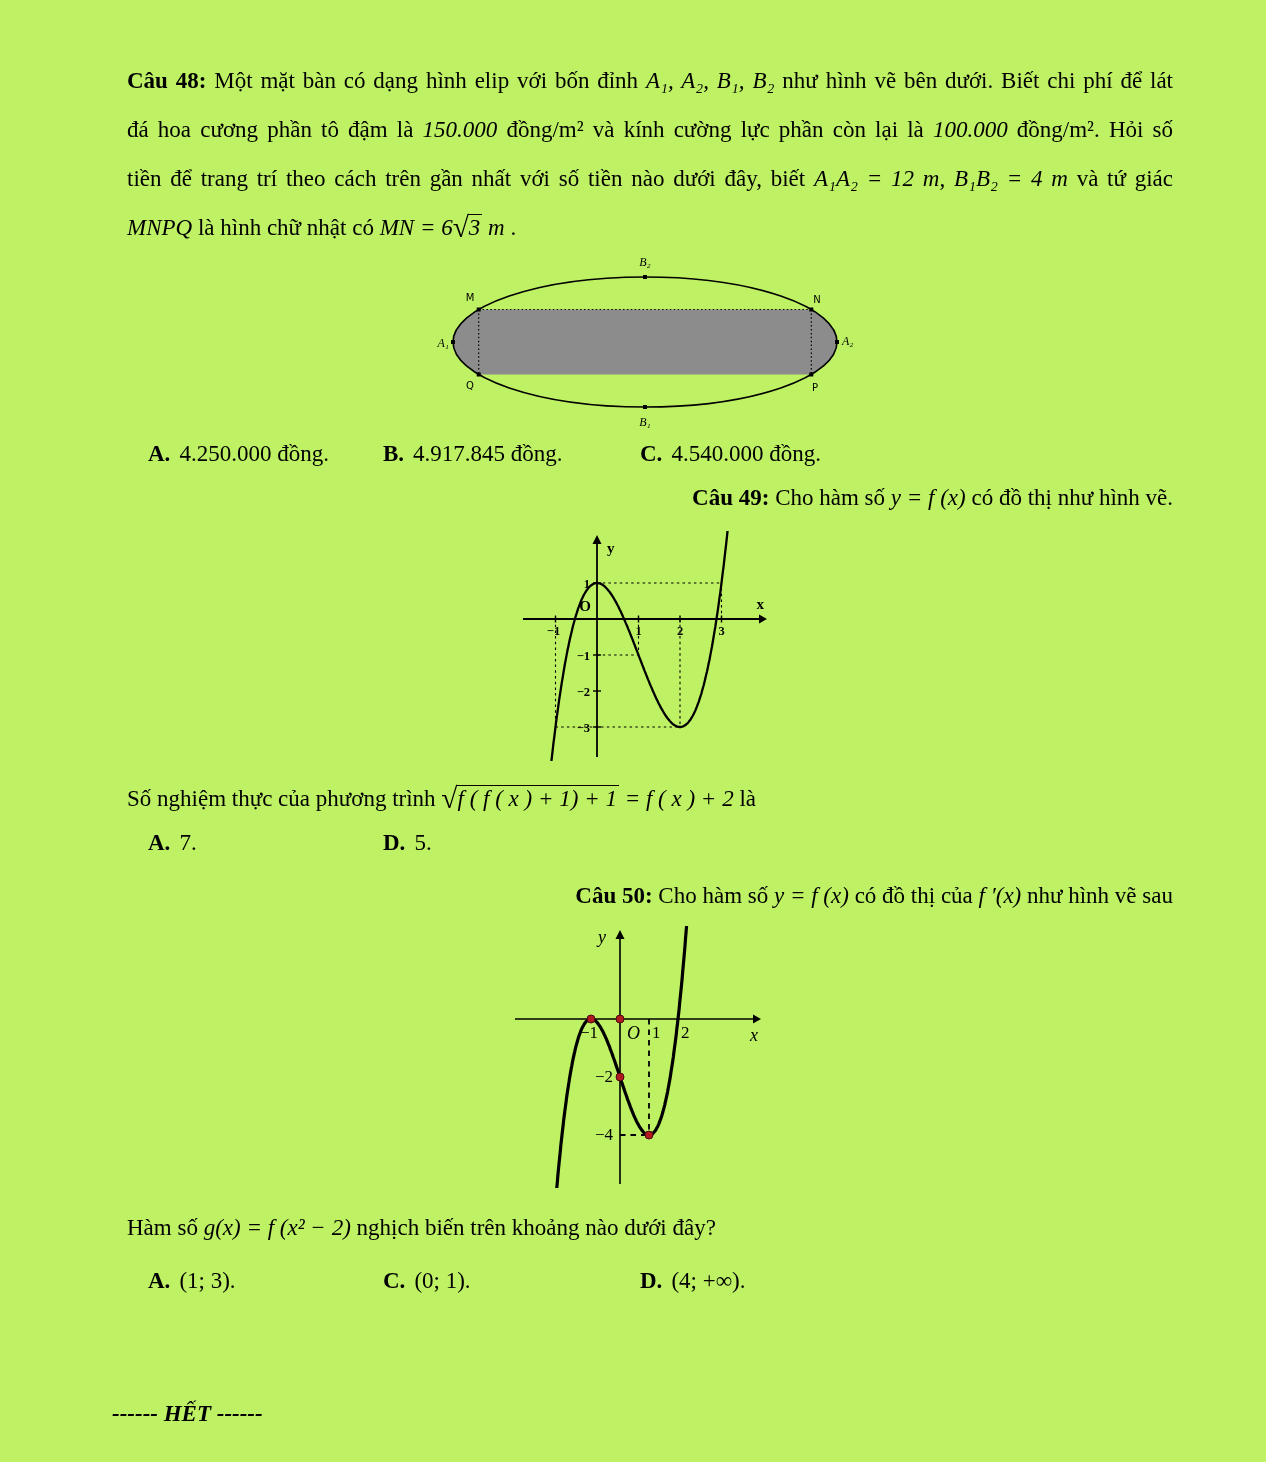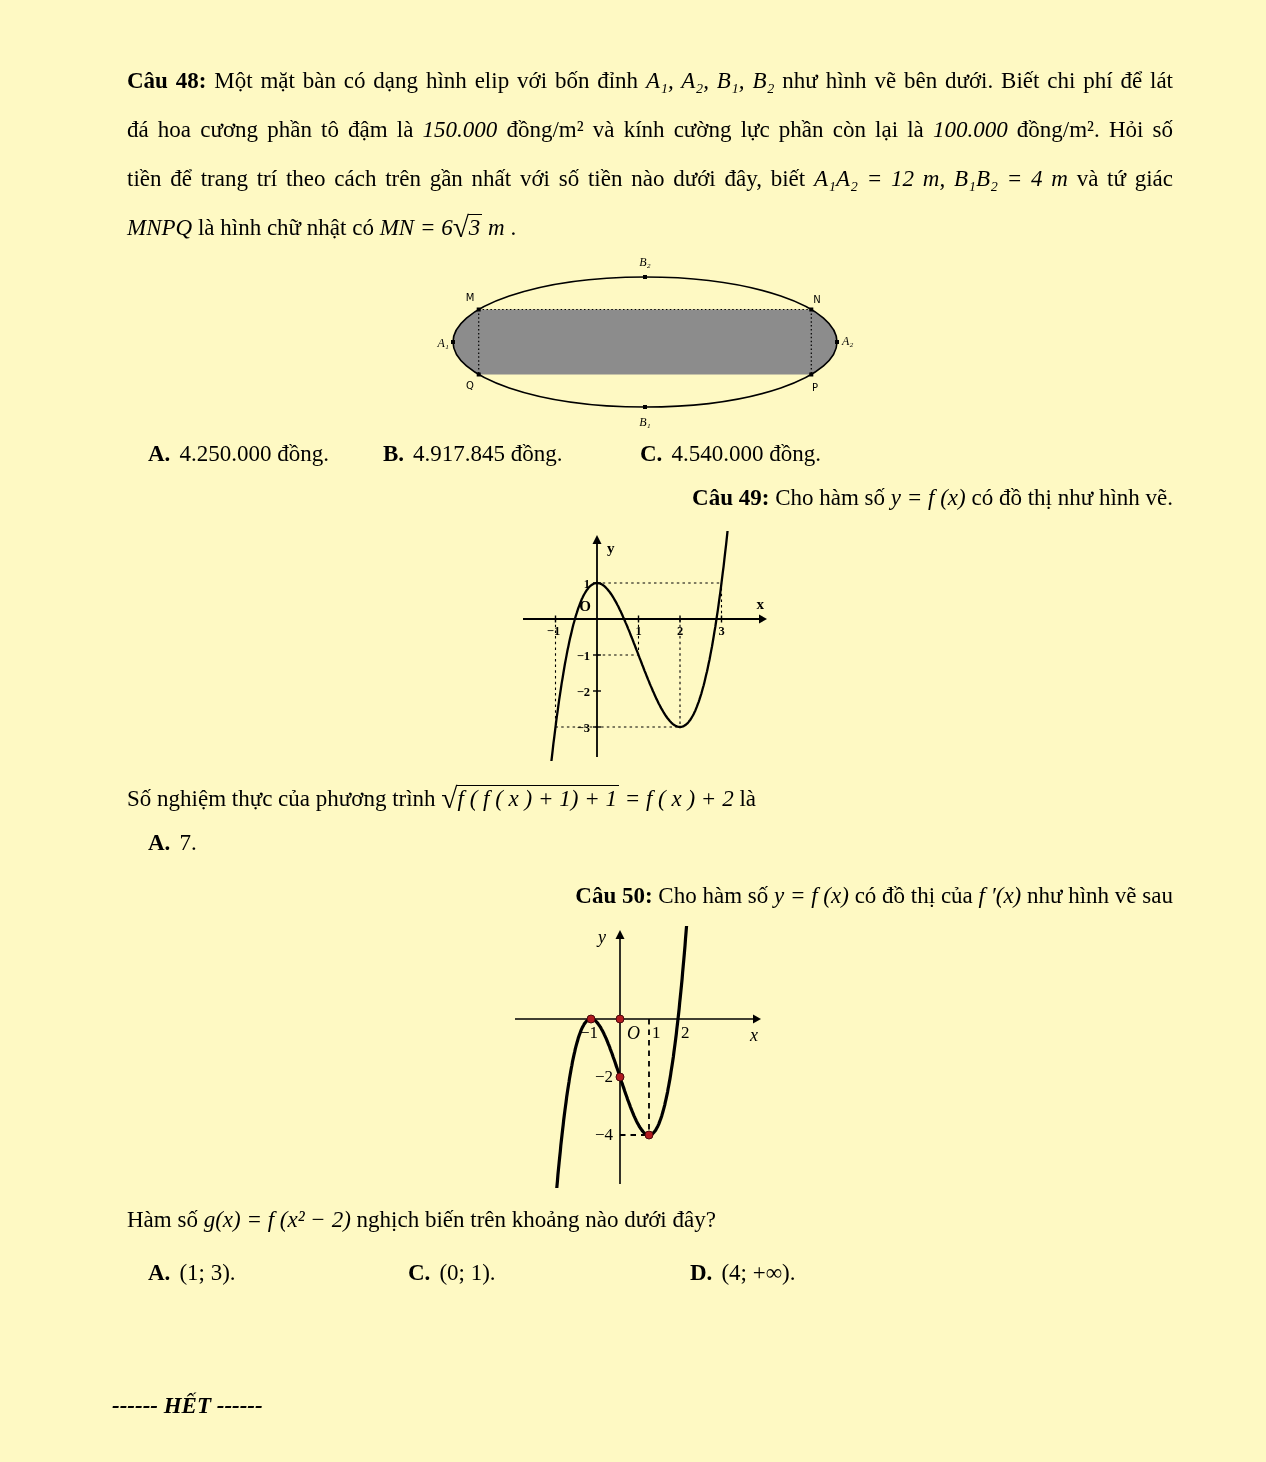--- a/index.html
+++ b/index.html
@@ -1,18 +1,18 @@
 <!DOCTYPE html>
 <html><head>
 <meta charset="utf-8">
 <style>
   * { margin:0; padding:0; box-sizing:border-box; }
   html,body { background:#ffffff; }
   .page {
-    width:1266px; height:1462px; background:#fef9c3; color:#000;
+    width:1266px; height:1462px; background:#bef264; color:#000;
     font-family:"Liberation Serif","DejaVu Serif",serif;
     font-size:23px; position:relative; overflow:hidden;
     padding:56px 93px 0 127px;
   }
   .b  { font-weight:bold; }
   .i  { font-style:italic; }
   .nw { white-space:nowrap; }
   .sq { font-style:normal; font-size:1.28em; letter-spacing:-1px; vertical-align:-0.06em; }
   .rad { border-top:1.7px solid #000; padding:0 2px 0 1px; }
   .jline { text-align:justify; text-align-last:justify; line-height:49px; }
@@ -26,22 +26,22 @@
   .answer .k { font-weight:bold; margin-right:9px; }
   .fig { line-height:0; }
   .fig48 { margin-left:298px; }
   .g49 { margin-left:393px; margin-top:18px; }
   .g50 { margin-left:385px; margin-top:15px; }
   .ans48 { margin-top:7px; }
   .h49 { margin-top:14px; }
   .q49q { margin-top:14px; }
   .ans49 { margin-top:6px; }
   .h50 { margin-top:23px; }
-  .q50q { margin-top:16px; line-height:32px; }
-  .ans50 { margin-top:22px;gap:25px; }
+  .q50q { margin-top:24px; line-height:32px; }
+  .ans50 { margin-top:22px; }
   .footer { margin-top:103px; transform:translateX(-15px);
             font-weight:bold; font-style:italic; line-height:30px; }
   .lbl-i { font:italic 12px "Liberation Serif","DejaVu Serif",serif; }
   .lbl-s { font:10px "DejaVu Sans","Liberation Sans",sans-serif; }
   .dot-line { stroke:#000; stroke-width:1.2; stroke-dasharray:1.5 2.4; fill:none; }
 </style>
 </head>
 <body>
 
 <div class="page">
@@ -130,20 +130,21 @@
           <text x="87" y="22" text-anchor="start" style="font:bold 15px &quot;Liberation Serif&quot;,&quot;DejaVu Serif&quot;,serif">y</text>
           <text x="244" y="78" text-anchor="end" style="font:bold 15px &quot;Liberation Serif&quot;,&quot;DejaVu Serif&quot;,serif">x</text>
           <polyline points="16.8,388.8 17.7,378.1 18.5,367.6 19.3,357.3 20.1,347.3 21.0,337.4 21.8,327.7 22.6,318.3 23.5,309.0 24.3,299.9 25.1,291.1 26.0,282.4 26.8,273.9 27.6,265.6 28.4,257.5 29.3,249.6 30.1,241.8 30.9,234.3 31.8,226.9 32.6,219.8 33.4,212.7 34.3,205.9 35.1,199.3 35.9,192.8 36.7,186.5 37.6,180.3 38.4,174.4 39.2,168.6 40.1,162.9 40.9,157.5 41.7,152.1 42.6,147.0 43.4,142.0 44.2,137.2 45.0,132.5 45.9,127.9 46.7,123.6 47.5,119.3 48.4,115.2 49.2,111.3 50.0,107.5 50.9,103.9 51.7,100.4 52.5,97.0 53.3,93.8 54.2,90.7 55.0,87.7 55.8,84.9 56.7,82.2 57.5,79.6 58.3,77.2 59.2,74.8 60.0,72.6 60.8,70.6 61.6,68.6 62.5,66.8 63.3,65.1 64.1,63.5 65.0,62.0 65.8,60.6 66.6,59.3 67.5,58.2 68.3,57.1 69.1,56.1 69.9,55.3 70.8,54.6 71.6,53.9 72.4,53.4 73.3,52.9 74.1,52.5 74.9,52.3 75.8,52.1 76.6,52.0 77.4,52.0 78.2,52.1 79.1,52.3 79.9,52.5 80.7,52.8 81.6,53.3 82.4,53.7 83.2,54.3 84.1,54.9 84.9,55.7 85.7,56.4 86.5,57.3 87.4,58.2 88.2,59.2 89.0,60.2 89.9,61.3 90.7,62.5 91.5,63.7 92.4,65.0 93.2,66.3 94.0,67.7 94.8,69.1 95.7,70.6 96.5,72.1 97.3,73.7 98.2,75.3 99.0,77.0 99.8,78.7 100.7,80.4 101.5,82.2 102.3,84.0 103.1,85.9 104.0,87.7 104.8,89.7 105.6,91.6 106.5,93.6 107.3,95.5 108.1,97.6 109.0,99.6 109.8,101.7 110.6,103.7 111.4,105.8 112.3,107.9 113.1,110.0 113.9,112.2 114.8,114.3 115.6,116.5 116.4,118.6 117.3,120.8 118.1,122.9 118.9,125.1 119.7,127.2 120.6,129.4 121.4,131.5 122.2,133.7 123.1,135.8 123.9,138.0 124.7,140.1 125.6,142.2 126.4,144.3 127.2,146.3 128.0,148.4 128.9,150.4 129.7,152.5 130.5,154.4 131.4,156.4 132.2,158.3 133.0,160.3 133.9,162.1 134.7,164.0 135.5,165.8 136.3,167.6 137.2,169.3 138.0,171.0 138.8,172.7 139.7,174.3 140.5,175.9 141.3,177.4 142.2,178.9 143.0,180.3 143.8,181.7 144.6,183.0 145.5,184.3 146.3,185.5 147.1,186.7 148.0,187.8 148.8,188.8 149.6,189.8 150.5,190.7 151.3,191.6 152.1,192.3 152.9,193.1 153.8,193.7 154.6,194.3 155.4,194.7 156.3,195.2 157.1,195.5 157.9,195.7 158.8,195.9 159.6,196.0 160.4,196.0 161.2,195.9 162.1,195.7 162.9,195.5 163.7,195.1 164.6,194.6 165.4,194.1 166.2,193.4 167.1,192.7 167.9,191.9 168.7,190.9 169.5,189.8 170.4,188.7 171.2,187.4 172.0,186.0 172.9,184.5 173.7,182.9 174.5,181.2 175.4,179.4 176.2,177.4 177.0,175.4 177.8,173.2 178.7,170.8 179.5,168.4 180.3,165.8 181.2,163.1 182.0,160.3 182.8,157.3 183.7,154.2 184.5,151.0 185.3,147.6 186.1,144.1 187.0,140.5 187.8,136.7 188.6,132.8 189.5,128.7 190.3,124.4 191.1,120.1 192.0,115.5 192.8,110.8 193.6,106.0 194.4,101.0 195.3,95.9 196.1,90.5 196.9,85.1 197.8,79.4 198.6,73.6 199.4,67.7 200.3,61.5 201.1,55.2 201.9,48.7 202.7,42.1 203.6,35.3 204.4,28.2 205.2,21.1 206.1,13.7 206.9,6.2 207.7,-1.6 208.6,-9.5 209.4,-17.6" fill="none" stroke="#000" stroke-width="2.3" stroke-linejoin="round" stroke-linecap="round"></polyline>
         </svg>
     </div>
 
     <div class="qline q49q"><span>Số nghiệm thực của phương trình </span><span class="sq">√</span><span class="i nw rad">f ( f ( x ) + 1) + 1</span><span class="i nw"> = f ( x ) + 2</span><span> là</span></div>
 
     <div class="answers ans49">
       <div class="answer"><span class="k">A.</span><span>7.</span></div>
+      <div class="answer"><span class="k">D.</span><span>5.</span></div>
     </div>
   </section>
 
   <section>
     <div class="hline h50"><span class="b">Câu 50:</span><span> Cho hàm số </span><span class="i nw">y = f (x)</span><span> có đồ thị của </span><span class="i nw">f ′(x)</span><span> như hình vẽ sau</span></div>
 
     <div class="fig g50">
       <svg viewBox="0 0 252 262" width="252" height="262">
           <line x1="3" y1="93" x2="241" y2="93" stroke="#000" stroke-width="1.6"></line>
           <polygon points="241,88.5 241,97.5 249,93" fill="#000"></polygon>

